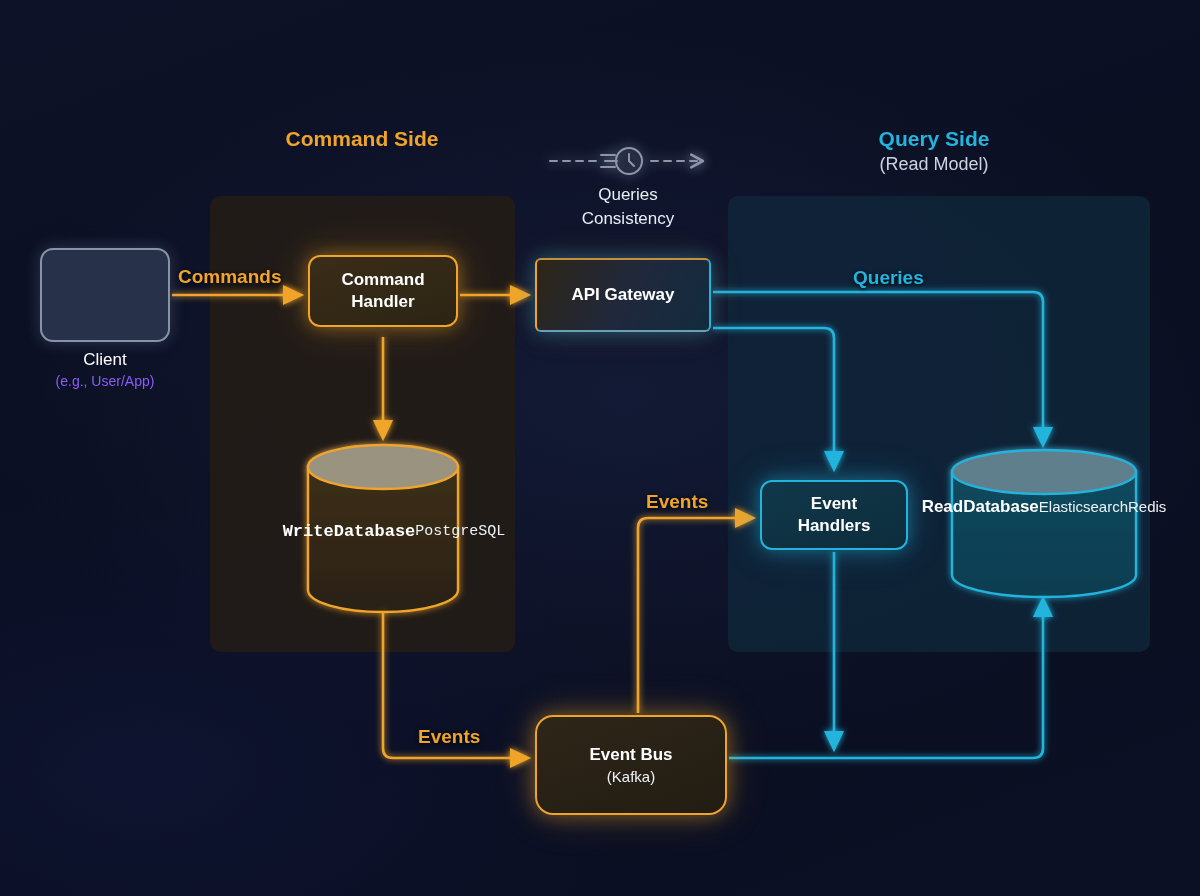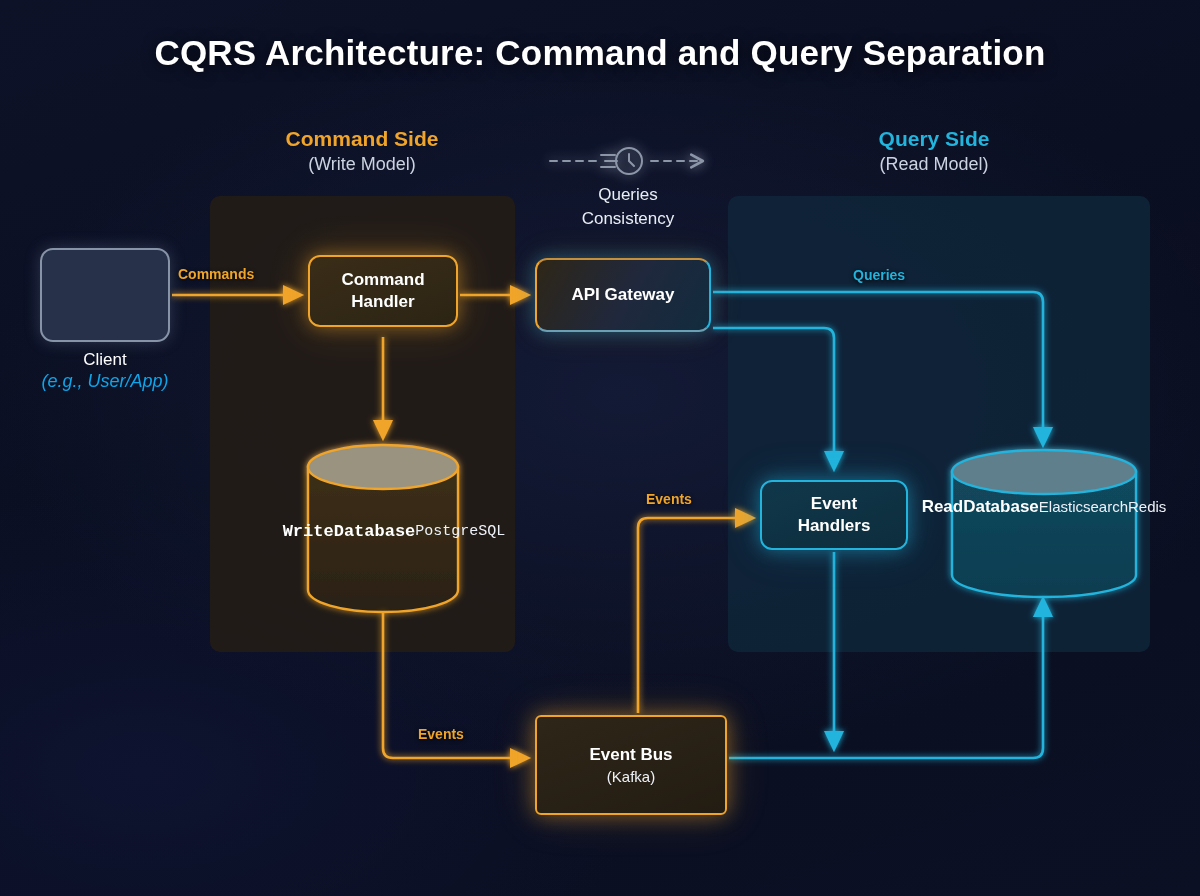--- a/index.html
+++ b/index.html
@@ -44,57 +44,57 @@
   .node .t2{font-size:15px;font-weight:normal;line-height:21px;color:#eef2f8;}
 
   
   #client-box{
     left:40px;top:248px;width:130px;height:94px;border-radius:13px;
     background:#27314a;border:2px solid #8794a8;
     box-shadow:0 0 16px rgba(120,140,170,.32);
   }
   #client-caption{position:absolute;left:10px;top:348px;width:190px;text-align:center;}
   #client-caption .t1{font-size:17px;font-weight:normal;color:#fff;line-height:23px;}
-  #client-caption .t2{font-size:18px;color:#0ea5e9;line-height:21px;font-style:italic;}
+  #client-caption .t2{font-size:14px;color:#8b5cf6;line-height:21px;}
 
   #cmd-handler{
     left:308px;top:255px;width:150px;height:72px;border-radius:12px;
     background:linear-gradient(160deg,#3a2d18 0%,#2c2414 100%);
     border:2px solid #f0a52a;
     box-shadow:0 0 18px rgba(240,165,42,.45),0 0 40px rgba(240,165,42,.2);
   }
   #api-gw{
-    left:535px;top:258px;width:176px;height:74px;border-radius:12px;
+    left:535px;top:258px;width:176px;height:74px;border-radius:6px;
     background:linear-gradient(120deg,#2e2617 0%,#20283c 52%,#122b3e 100%);
     border:2px solid #22b4dd;
     border-left-color:#f0a52a;border-top-color:#c58f3c;border-bottom-color:#6a9fb4;
     box-shadow:0 0 18px rgba(34,180,221,.38),0 0 34px rgba(240,165,42,.14);
   }
   #evt-handlers{
     left:760px;top:480px;width:148px;height:70px;border-radius:12px;
     background:linear-gradient(160deg,#10384a 0%,#0d2d3d 100%);
     border:2px solid #22b4dd;
     box-shadow:0 0 18px rgba(34,180,221,.45),0 0 40px rgba(34,180,221,.2);
   }
   #event-bus{
-    left:535px;top:715px;width:192px;height:100px;border-radius:6px;
+    left:535px;top:715px;width:192px;height:100px;border-radius:18px;
     background:linear-gradient(160deg,#2e2618 0%,#231c12 100%);
     border:2px solid #f0a52a;
     box-shadow:0 0 20px rgba(240,165,42,.45),0 0 44px rgba(240,165,42,.2);
   }
 
   .db-label{position:absolute;display:flex;flex-direction:row;
     align-items:center;justify-content:center;text-align:center;color:#fff;
     pointer-events:none;}
   .db-label .t1{font-size:17px;font-weight:bold;line-height:23px;}
   .db-label .t2{font-size:15px;line-height:21px;color:#eef2f8;}
   #wdb-label{left:313px;top:520px;width:162px;font-family:Liberation Mono, monospace;}
   #rdb-label{left:960px;top:495px;width:168px;}
 
-  .edge-label{position:absolute;font-size:14px;font-weight:bold;}
+  .edge-label{position:absolute;font-size:19px;font-weight:bold;}
   .lbl-orange{color:#f0a52a;text-shadow:0 1px 4px rgba(0,0,0,.8);}
   .lbl-cyan{color:#22b4dd;text-shadow:0 1px 4px rgba(0,0,0,.8);}
   #lbl-commands{left:178px;top:266px;}
   #lbl-queries{left:853px;top:267px;}
   #lbl-events-1{left:646px;top:491px;}
   #lbl-events-2{left:418px;top:726px;}
 </style>
 </head>
 <body>
 
@@ -180,25 +180,23 @@
       <path d="M834,552 L834,748" marker-end="url(#arrC)"></path>
       <path d="M729,758 L1033,758 Q1043,758 1043,748 L1043,600" marker-end="url(#arrC)"></path>
     </g>
 
     <g stroke="#aab4c4" stroke-width="3.4" fill="none" stroke-linecap="round">
       <circle cx="105" cy="283" r="13"></circle>
       <path d="M85,320 q0,-17 20,-17 q20,0 20,17"></path>
     </g>
   </svg>
 
-  <div class="title">CQRS Architecture: Command and Query Separation</div>
 
   <div class="side-head" id="cmd-head">
     <div class="main">Command Side</div>
-    <div class="sub">(Write Model)</div>
   </div>
 
   <div class="side-head" id="qry-head">
     <div class="main">Query Side</div>
     <div class="sub">(Read Model)</div>
   </div>
 
   <div class="ec-label">
     <div>Queries</div>
     <div>Consistency</div>

